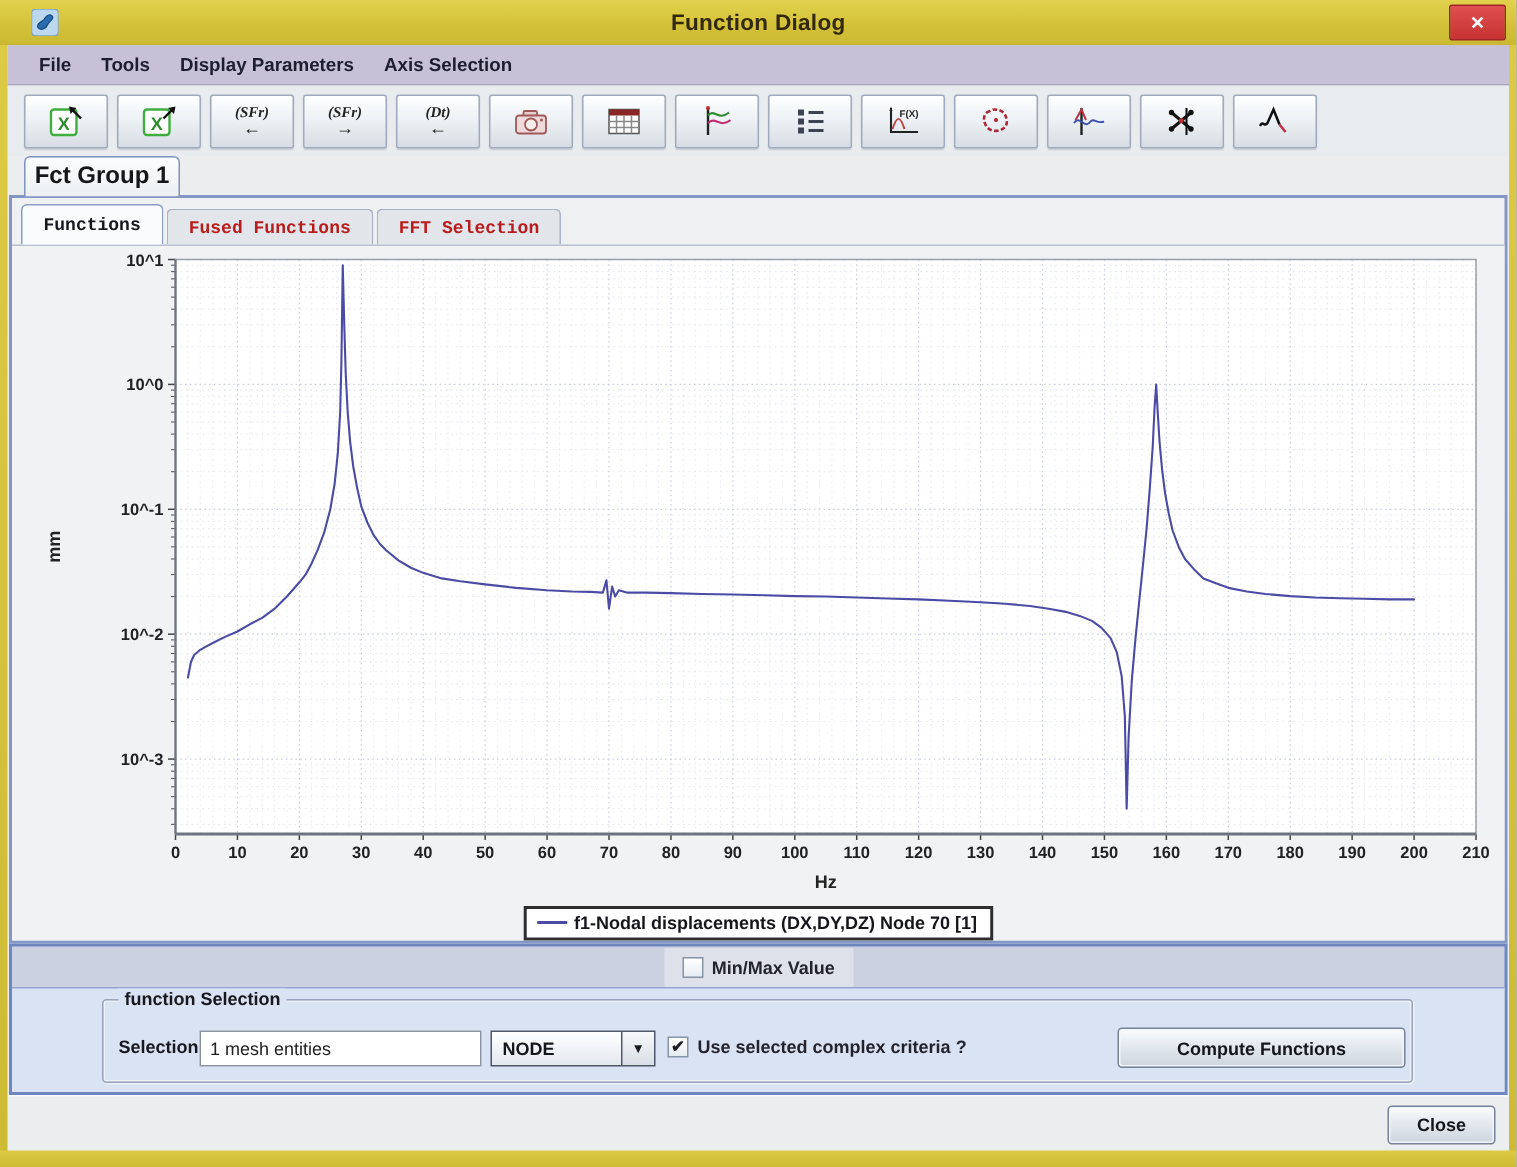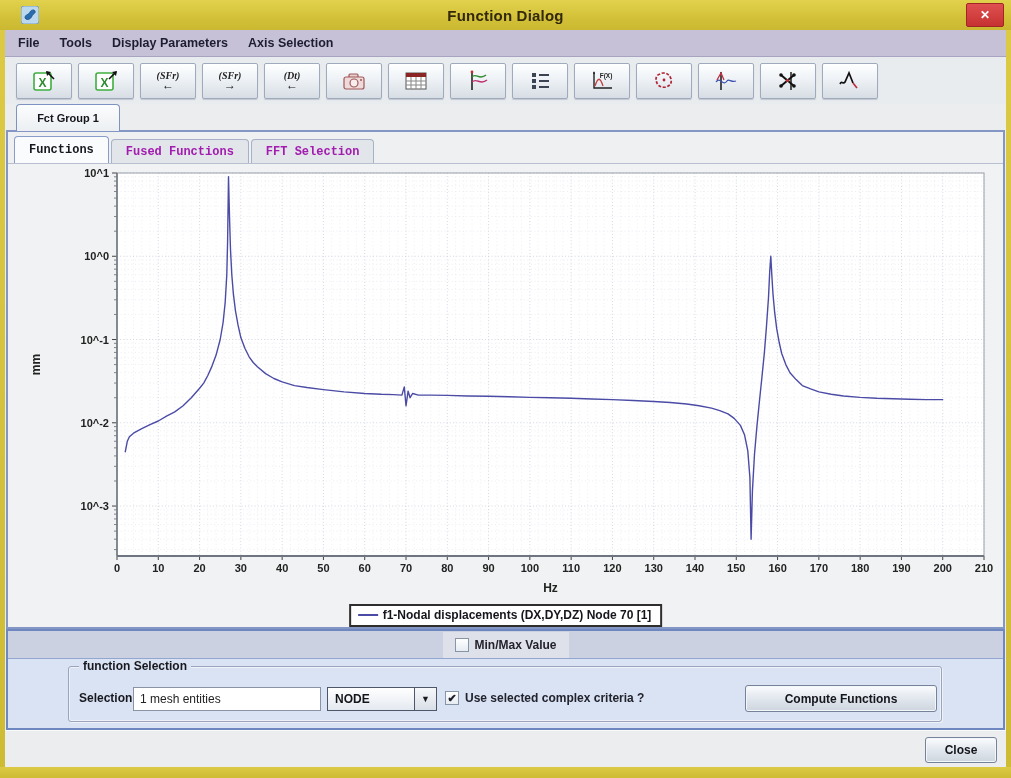--- a/index.html
+++ b/index.html
@@ -30,21 +30,21 @@
     position:absolute; right:7px; top:3px; width:38px; height:24px;
     background:linear-gradient(#e05050,#c63232); border:1px solid #a02525; border-radius:2px;
     color:#fff; font-size:12px; font-weight:bold; display:flex; align-items:center; justify-content:center;
     cursor:default;
   }
 
   
   .menubar {
     position:absolute; left:5px; top:30px; width:1001px; height:27px;
     background:#c7c1d8; border-bottom:1px solid #a9a3c2;
-    display:flex; align-items:center; gap:2px; padding-left:4px; z-index:40;
+    display:flex; align-items:center; gap:2px; padding-left:12px; z-index:40;
   }
   .menu-item { font-size:12.5px; font-weight:bold; color:#1d1d30; padding:4px 9px; }
 
   
   .toolbar {
     position:absolute; left:5px; top:57px; width:1001px; height:47px;
     background:#e9ecef; display:flex; align-items:center; padding-left:11px; gap:6px; z-index:40;
   }
   .tb-btn {
     width:56px; height:36px; border:1px solid #9fabbd; border-radius:2px;
@@ -53,33 +53,33 @@
     display:flex; align-items:center; justify-content:center; flex-direction:column; cursor:default;
   }
   .tb-text { font-family:"Liberation Serif", serif; font-style:italic; font-weight:bold; font-size:10px; color:#222; line-height:9px; }
   .tb-arrow { font-size:12px; font-weight:bold; color:#111; line-height:10px; }
 
   
   .grouptab {
     position:absolute; left:16px; top:104px; width:104px; height:27px;
     background:linear-gradient(#fbfcfd,#eceff2); border:1px solid #7f93c2; border-bottom:none;
     border-radius:4px 4px 0 0; display:flex; align-items:center; justify-content:center;
-    font-size:11px; font-weight:bold; color:#15151c; z-index:30;
+    font-size:16px; font-weight:bold; color:#15151c; z-index:30;
   }
 
   
   .mainpanel {
     position:absolute; left:6px; top:130px; width:999px; height:499px;
     border:2px solid #8496c4; background:#eff0f2; z-index:20;
   }
   .viewtabs { position:absolute; left:6px; top:4px; display:flex; align-items:flex-end; gap:2px;font-family:Liberation Mono, monospace; }
   .vtab {
     height:24px; padding:0 14px; display:flex; align-items:center; justify-content:center;
     font-size:12px; font-weight:bold; border:1px solid #a8b2c6; border-bottom:none;
-    border-radius:4px 4px 0 0; background:#e2e5e9; color:#a21caf;
+    border-radius:4px 4px 0 0; background:#e2e5e9; color:#b91c1c;
   }
   .vtab.active {
     height:27px; background:#fafbfc; color:#17171f; border-color:#8a9cc8; position:relative; z-index:2;
   }
   .chartzone {
     position:absolute; left:0px; top:31px; width:995px; height:464px; background:#f1f2f3;
     border-top:1px solid #b8c0d0;
   }
   #chart-svg { position:absolute; left:2px; top:2px; }
 

